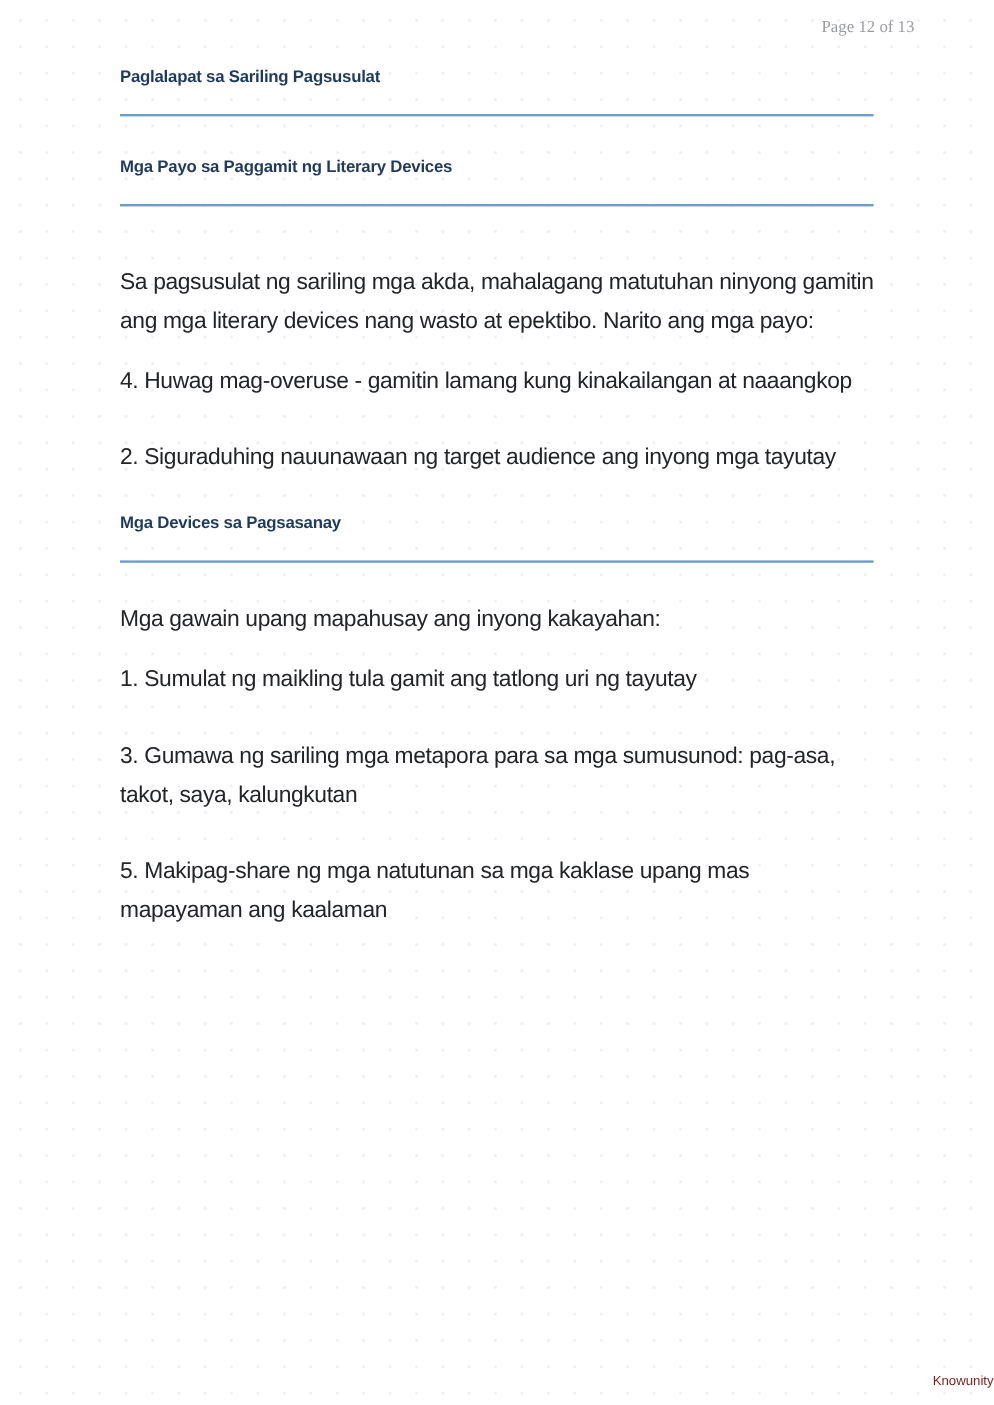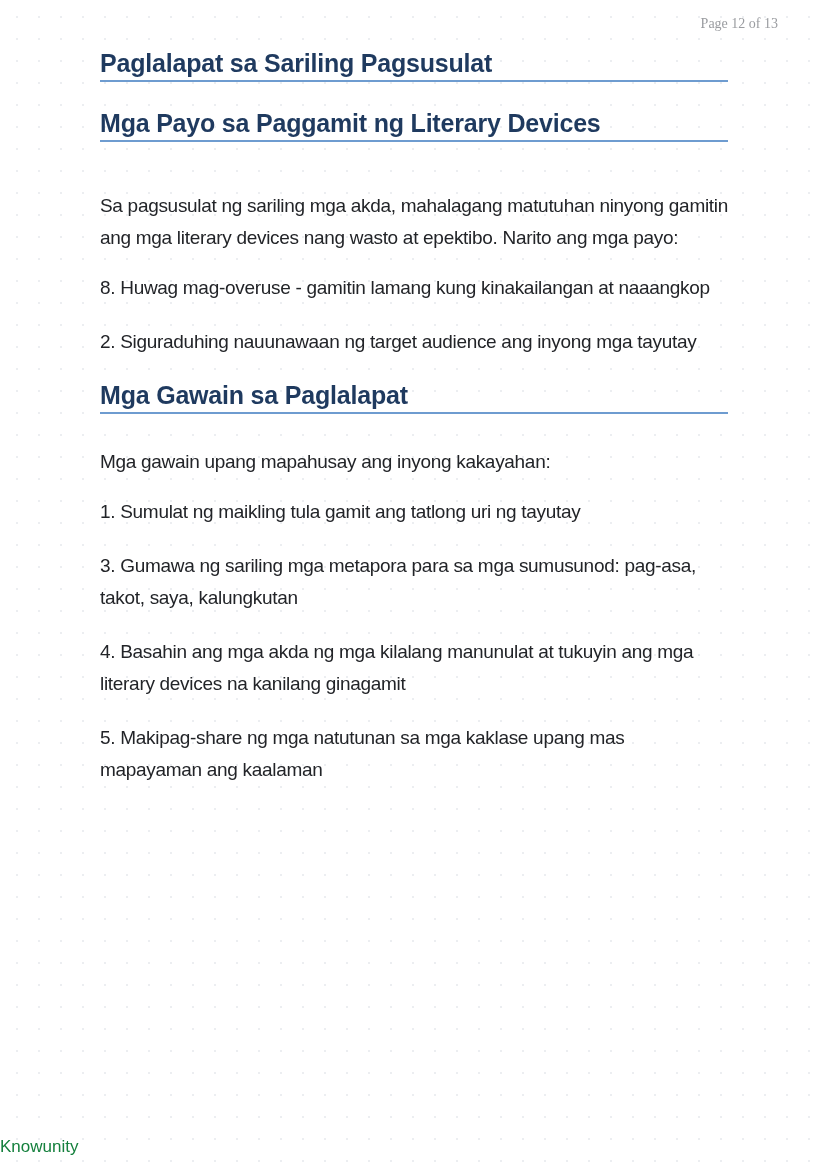--- a/index.html
+++ b/index.html
@@ -14,89 +14,88 @@
       background-color: #ffffff;
       background-image: radial-gradient(circle, #eceef1 1px, transparent 1.3px);
       background-size: 22px 22px;
       background-position: 6px 6px;
       font-family: "Liberation Sans", "DejaVu Sans", sans-serif;
       color: #222428;
     }
     .page-number {
       position: absolute;
       top: 16px;
-      right: 50px;
+      right: 66px;
       font-family: "Liberation Serif", "DejaVu Serif", serif;
       font-size: 14px;
       color: #9a9ca0;
     }
     .content {
       position: absolute;
       left: 100px;
       top: 50px;
       width: 628px;
     }
     .heading {
-      font-size: 25px;
+      font-size: 14px;
       font-weight: bold;
       color: #1f3a5f;
-      padding-bottom: 4px;
+      padding-bottom: 19px;
       border-bottom: 2px solid #6e9cd0;
       letter-spacing: -0.2px;
       margin: 0;
       line-height: 26px;
     }
     .h-main { margin-top: 0; }
     .h-sub1 { margin-top: 28px; }
     .h-sub2 { margin-top: 24px; }
     .para {
       font-size: 19px;
       line-height: 32px;
       margin: 0;
       letter-spacing: -0.3px;
     }
     .intro1 { margin-top: 48px; }
     .list { margin-top: 14px; }
-    .list .item { margin-top: 22px; }
+    .list .item { margin-top: 32px; }
     .list .item:first-child { margin-top: 0; }
     .intro2 { margin-top: 32px; }
     .footer-brand {
       position: absolute;
       bottom: 14px;
       left: 0;
       width: 828px;
-      text-align: left;
-      font-size: 17px;
-      color: #15803d;
+      text-align: right;
+      font-size: 11px;
+      color: #7f1d1d;
     }
   </style>
 </head>
 <body>
 
 <div class="page-number">Page 12 of 13</div>
 
 <div class="content">
 
   <h1 class="heading h-main">Paglalapat sa Sariling Pagsusulat</h1>
 
   <h2 class="heading h-sub1">Mga Payo sa Paggamit ng Literary Devices</h2>
 
   <p class="para intro1">Sa pagsusulat ng sariling mga akda, mahalagang matutuhan ninyong gamitin ang mga literary devices nang wasto at epektibo. Narito ang mga payo:</p>
 
   <div class="list" style="margin-top:18px;">
-    <p class="para item">8. Huwag mag-overuse - gamitin lamang kung kinakailangan at naaangkop</p>
+    <p class="para item">4. Huwag mag-overuse - gamitin lamang kung kinakailangan at naaangkop</p>
     <p class="para item">2. Siguraduhing nauunawaan ng target audience ang inyong mga tayutay</p>
   </div>
 
-  <h2 class="heading h-sub2">Mga Gawain sa Paglalapat</h2>
+  <h2 class="heading h-sub2">Mga Devices sa Pagsasanay</h2>
 
   <p class="para intro2">Mga gawain upang mapahusay ang inyong kakayahan:</p>
 
   <div class="list" style="margin-top:18px;">
     <p class="para item">1. Sumulat ng maikling tula gamit ang tatlong uri ng tayutay</p>
     <p class="para item">3. Gumawa ng sariling mga metapora para sa mga sumusunod: pag-asa, takot, saya, kalungkutan</p>
-    <p class="para item">4. Basahin ang mga akda ng mga kilalang manunulat at tukuyin ang mga literary devices na kanilang ginagamit</p>
     <p class="para item">5. Makipag-share ng mga natutunan sa mga kaklase upang mas mapayaman ang kaalaman</p>
   </div>
 
 </div>
 
 <div class="footer-brand">Knowunity</div>
 
 </body></html>

